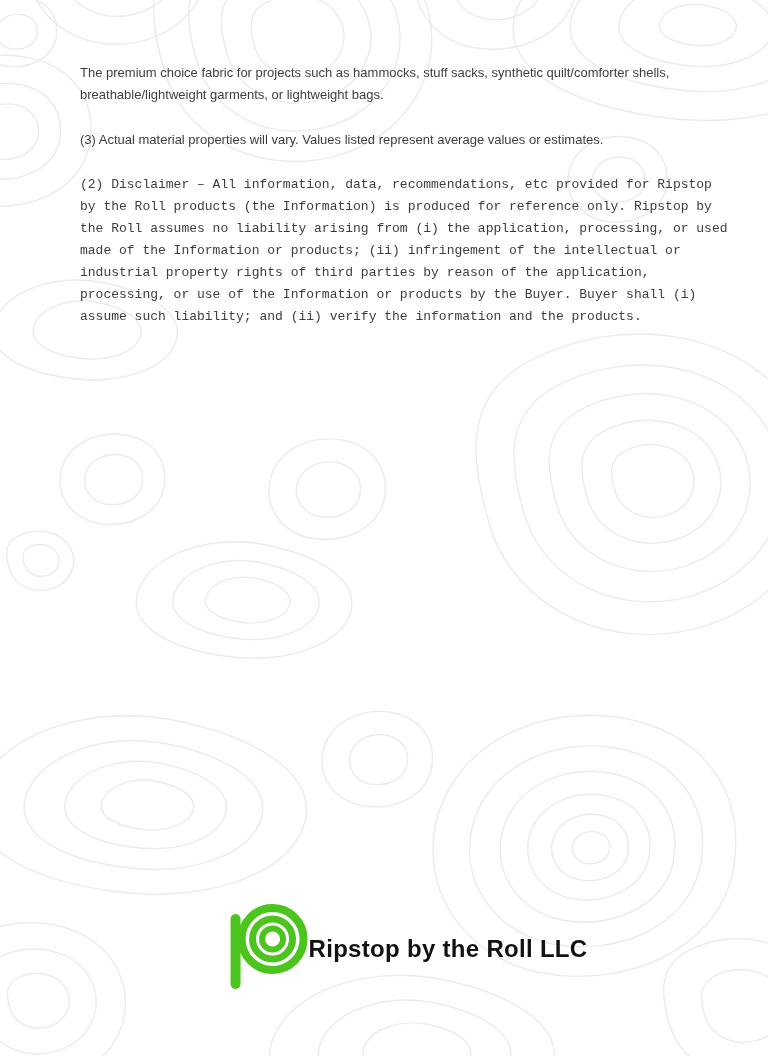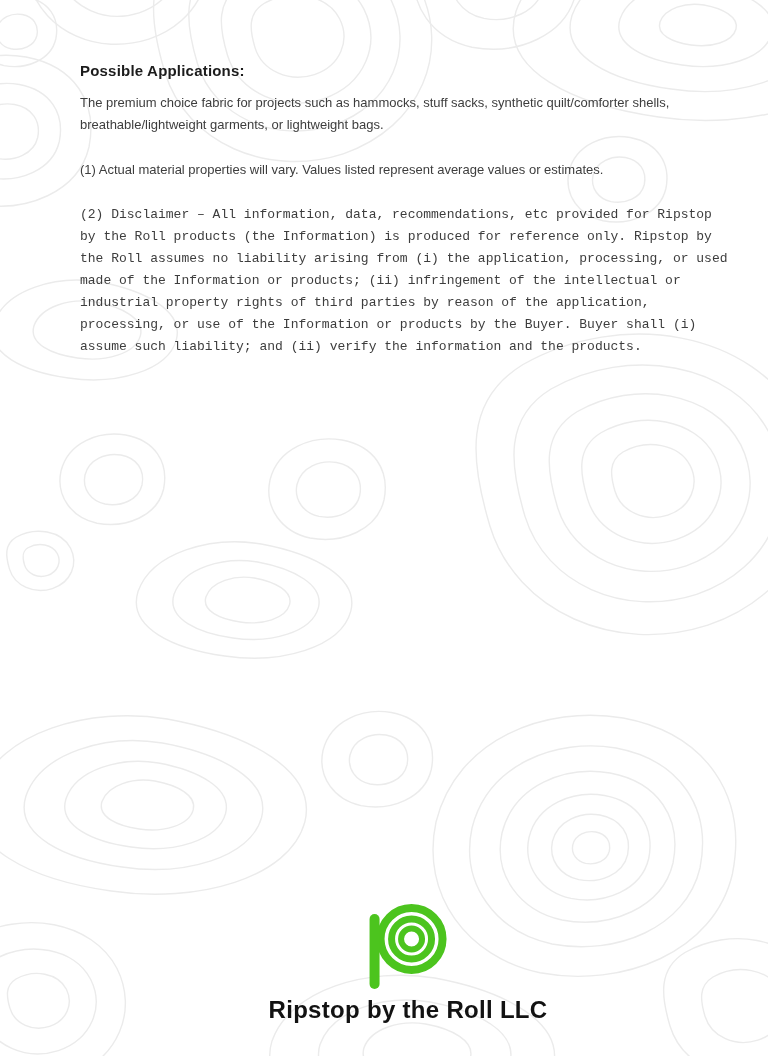--- a/index.html
+++ b/index.html
@@ -30,21 +30,21 @@
     color: #3d3d3d;
     line-height: 22px;
     margin: 0 0 23px 0;
   }
   .body-para:last-child { margin-bottom: 0; font-family: Liberation Mono, monospace; }
   .footer {
     position: absolute;
     left: 408px; top: 901px;
     transform: translateX(-50%);
     z-index: 1;
-    display: flex; flex-direction: column; align-items: center;
+    display: flex; flex-direction: row; align-items: center;
   }
   .logo-icon { display: block; }
   .company-name {
     margin-top: 7px;
     font-size: 24px;
     font-weight: bold;
     color: #121212;
     letter-spacing: 0.3px;
     white-space: nowrap;
   }
@@ -125,25 +125,24 @@
     <use href="#b2" transform="translate(420 1052) scale(1.25)"></use>
     <use href="#b2" transform="translate(420 1052) scale(1.85)"></use>
 
     <use href="#b3" transform="translate(40 1000) scale(0.6)"></use>
     <use href="#b3" transform="translate(40 1000) scale(1.15)"></use>
     <use href="#b3" transform="translate(40 1000) scale(1.75)"></use>
   </g>
 </svg>
 
 <main class="page-content">
-  <h2 class="section-heading">Possible Applications:</h2>
 
   <p class="body-para">The premium choice fabric for projects such as hammocks, stuff sacks, synthetic quilt/comforter shells, breathable/lightweight garments, or lightweight bags.</p>
 
-  <p class="body-para">(1) Actual material properties will vary. Values listed represent average values or estimates.</p>
+  <p class="body-para">(3) Actual material properties will vary. Values listed represent average values or estimates.</p>
 
   <p class="body-para">(2) Disclaimer – All information, data, recommendations, etc provided for Ripstop by the Roll products (the Information) is produced for reference only. Ripstop by the Roll assumes no liability arising from (i) the application, processing, or used made of the Information or products; (ii) infringement of the intellectual or industrial property rights of third parties by reason of the application, processing, or use of the Information or products by the Buyer. Buyer shall (i) assume such liability; and (ii) verify the information and the products.</p>
 </main>
 
 <footer class="footer">
   <svg class="logo-icon" width="80" height="88" viewBox="0 0 80 88" aria-hidden="true">
     <circle cx="44" cy="38" r="31" fill="none" stroke-width="8" stroke="#4cc41e"></circle>
     <circle cx="44" cy="38" r="20" fill="none" stroke-width="7" stroke="#4cc41e"></circle>
     <circle cx="44" cy="38" r="10.5" fill="none" stroke-width="6" stroke="#4cc41e"></circle>
     <rect x="2" y="13" width="10" height="75" rx="5" fill="#4cc41e"></rect>

